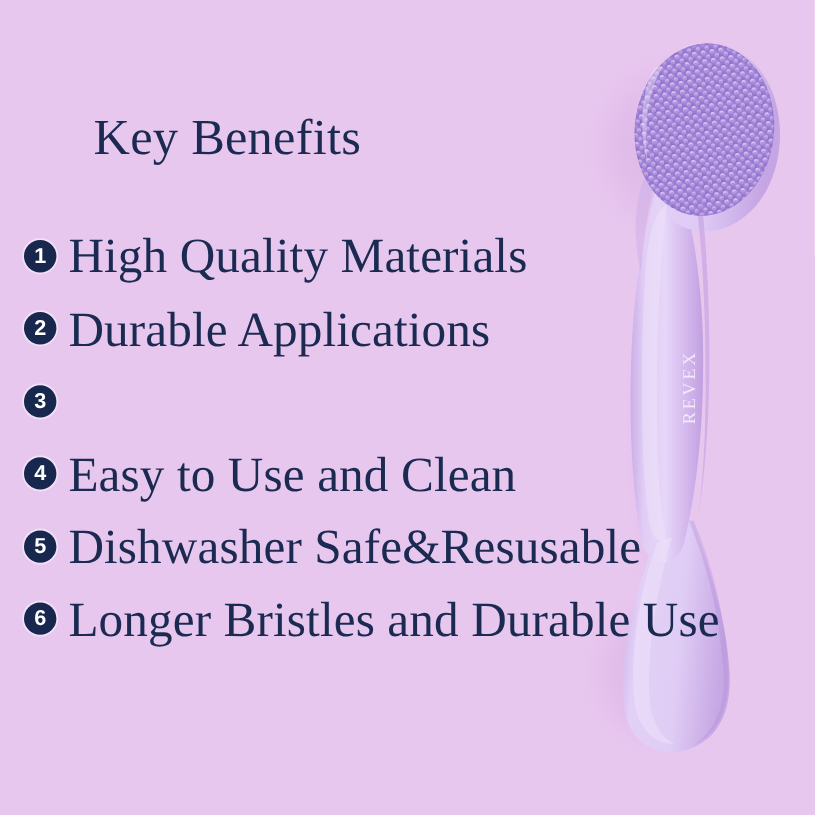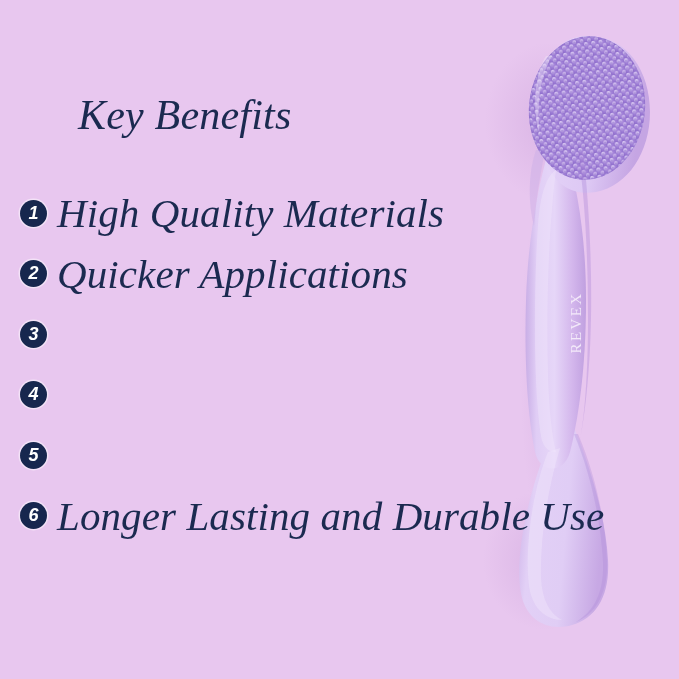--- a/index.html
+++ b/index.html
@@ -21,21 +21,20 @@
   }
 
   
   #text-panel {
     position: absolute;
     left: 0;
     top: 0;
     width: 600px;
     height: 679px;
     z-index: 5;
-    font-style: italic;
   }
   #page-title {
     position: absolute;
     left: 78px;
     top: 90px;
     font-size: 42px;
     line-height: 50px;
     color: #1b2a50;
     letter-spacing: 0.2px;
     white-space: nowrap;
@@ -226,31 +225,33 @@
 
     <div id="page-title">Key Benefits</div>
 
     <ul id="benefits-list">
       <li class="benefit-item">
         <span class="benefit-badge">1</span>
         <span class="benefit-label">High Quality Materials</span>
       </li>
       <li class="benefit-item">
         <span class="benefit-badge">2</span>
-        <span class="benefit-label">Quicker Applications</span>
+        <span class="benefit-label">Durable Applications</span>
       </li>
       <li class="benefit-item">
         <span class="benefit-badge">3</span>
       </li>
       <li class="benefit-item">
         <span class="benefit-badge">4</span>
+        <span class="benefit-label">Easy to Use and Clean</span>
       </li>
       <li class="benefit-item">
         <span class="benefit-badge">5</span>
+        <span class="benefit-label">Dishwasher Safe&amp;Resusable</span>
       </li>
       <li class="benefit-item">
         <span class="benefit-badge">6</span>
-        <span class="benefit-label">Longer Lasting and Durable Use</span>
+        <span class="benefit-label">Longer Bristles and Durable Use</span>
       </li>
     </ul>
 
   </div>
 </div>
 
 </body></html>

